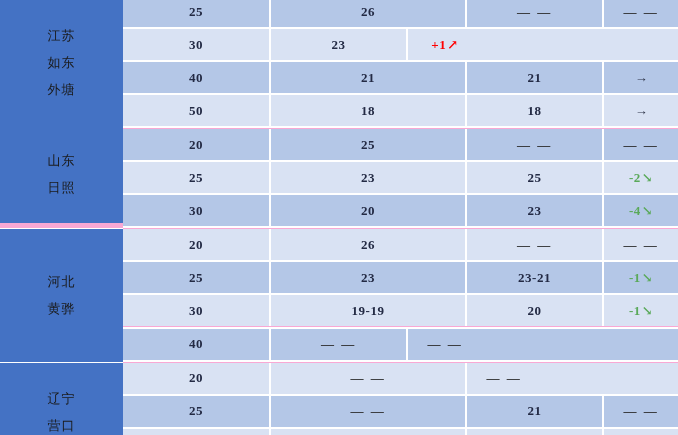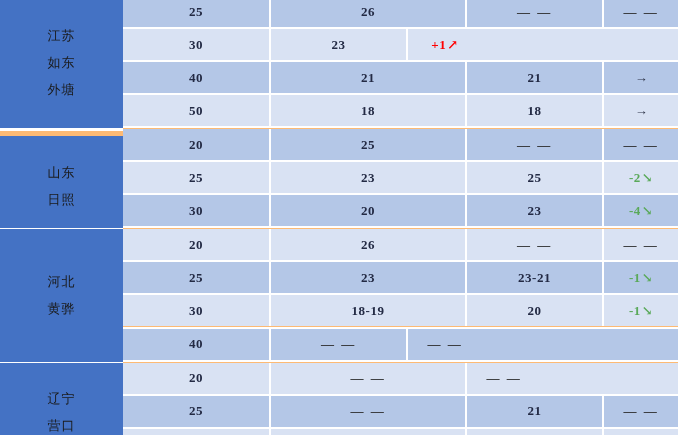--- a/index.html
+++ b/index.html
@@ -7,21 +7,21 @@
     width: 678px; height: 435px;
     overflow: hidden;
     background: #ffffff;
     font-family: "Liberation Serif", "DejaVu Serif", serif;
   }
 
   #table-root {
     position: relative;
     width: 678px;
     height: 435px;
-    background: #fdba74;
+    background: #f9a8d4;
   }
 
   
   .region-col {
     position: absolute;
     left: 0;
     width: 123px;
     background: #4472c4;
     color: #1a1a1a;
     display: flex;
@@ -156,21 +156,21 @@
     <div class="data-row stripe-dark" style="top: 195.3px; height: 31.05px;">
       <div class="cell c-spec">30</div>
       <div class="cell c-priceA">20</div>
       <div class="cell c-priceB">23</div>
       <div class="cell c-change chg-down">
         <span>-4</span>
         <span class="arrow">↘</span>
       </div>
     </div>
     <div class="row-gap" style="top: 226.35px;"></div>
-    <div class="region-col" style="top: 136px; height: 99.15px;">
+    <div class="region-col" style="top: 124px; height: 99.15px;">
       <span class="region-name">山东</span>
       <span class="region-name">日照</span>
     </div>
     <div class="region-gap" style="top: 228.35px;"></div>
     <div class="data-row stripe-light" style="top: 229.35px; height: 31.05px;">
       <div class="cell c-spec">20</div>
       <div class="cell c-priceA">26</div>
       <div class="cell c-priceB dash">— —</div>
       <div class="cell c-change dash">— —</div>
     </div>
@@ -180,21 +180,21 @@
       <div class="cell c-priceA">23</div>
       <div class="cell c-priceB">23-21</div>
       <div class="cell c-change chg-down">
         <span>-1</span>
         <span class="arrow">↘</span>
       </div>
     </div>
     <div class="row-gap" style="top: 293.45px;"></div>
     <div class="data-row stripe-light" style="top: 295.45px; height: 31.05px;">
       <div class="cell c-spec">30</div>
-      <div class="cell c-priceA">18-19</div>
+      <div class="cell c-priceA">19-19</div>
       <div class="cell c-priceB">20</div>
       <div class="cell c-change chg-down">
         <span>-1</span>
         <span class="arrow">↘</span>
       </div>
     </div>
     <div class="row-gap" style="top: 326.5px;"></div>
     <div class="data-row stripe-dark" style="top: 328.5px; height: 31.05px;">
       <div class="cell c-spec">40</div>
       <div class="cell c-priceB dash">— —</div>

